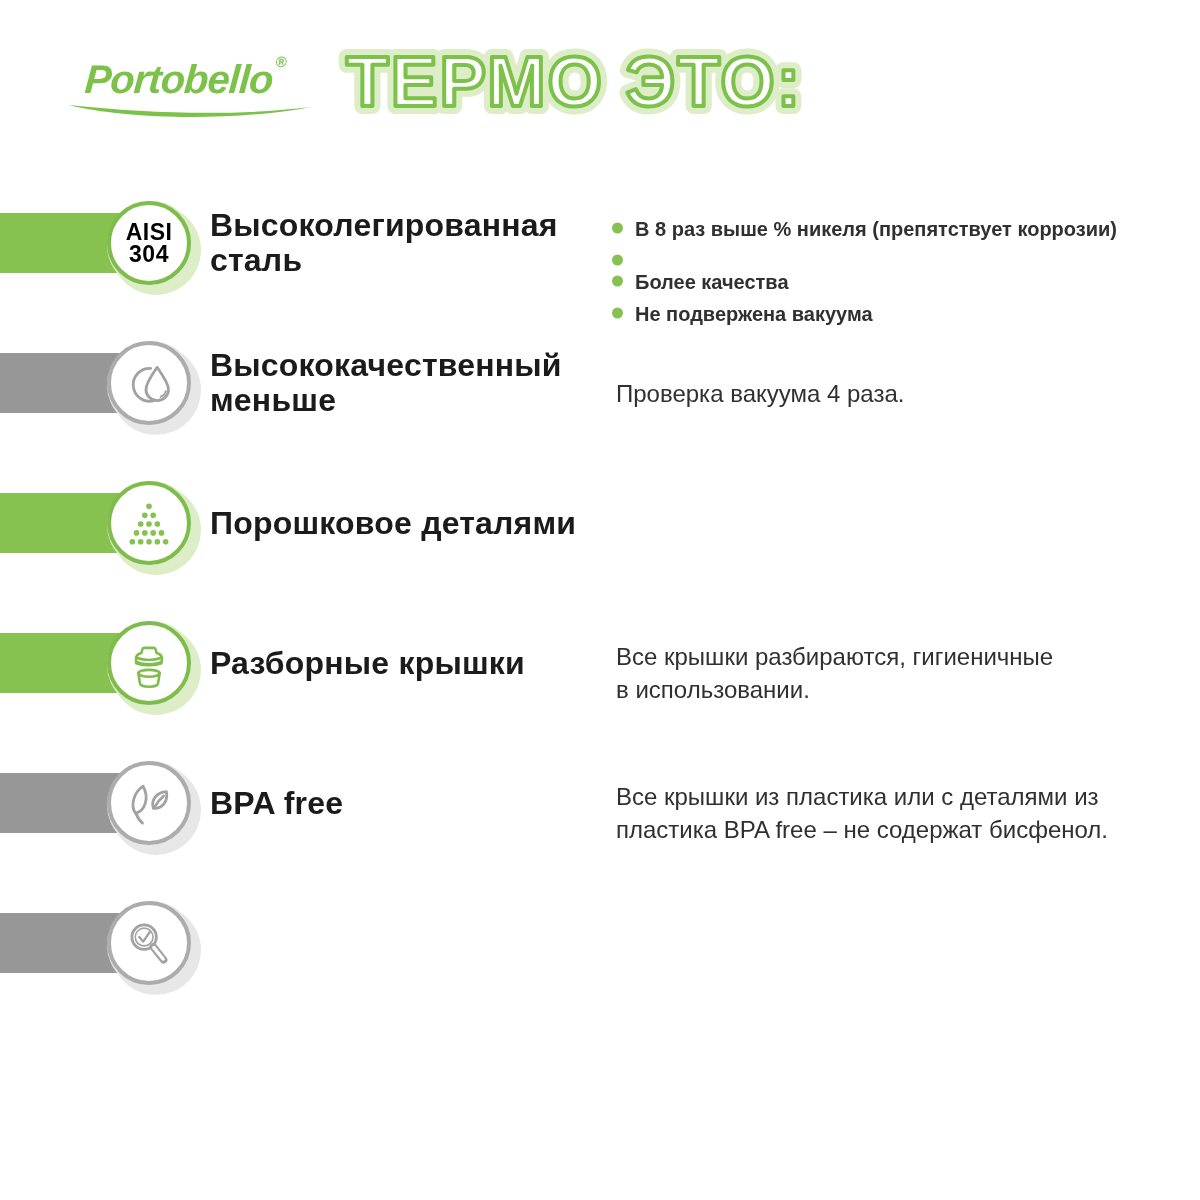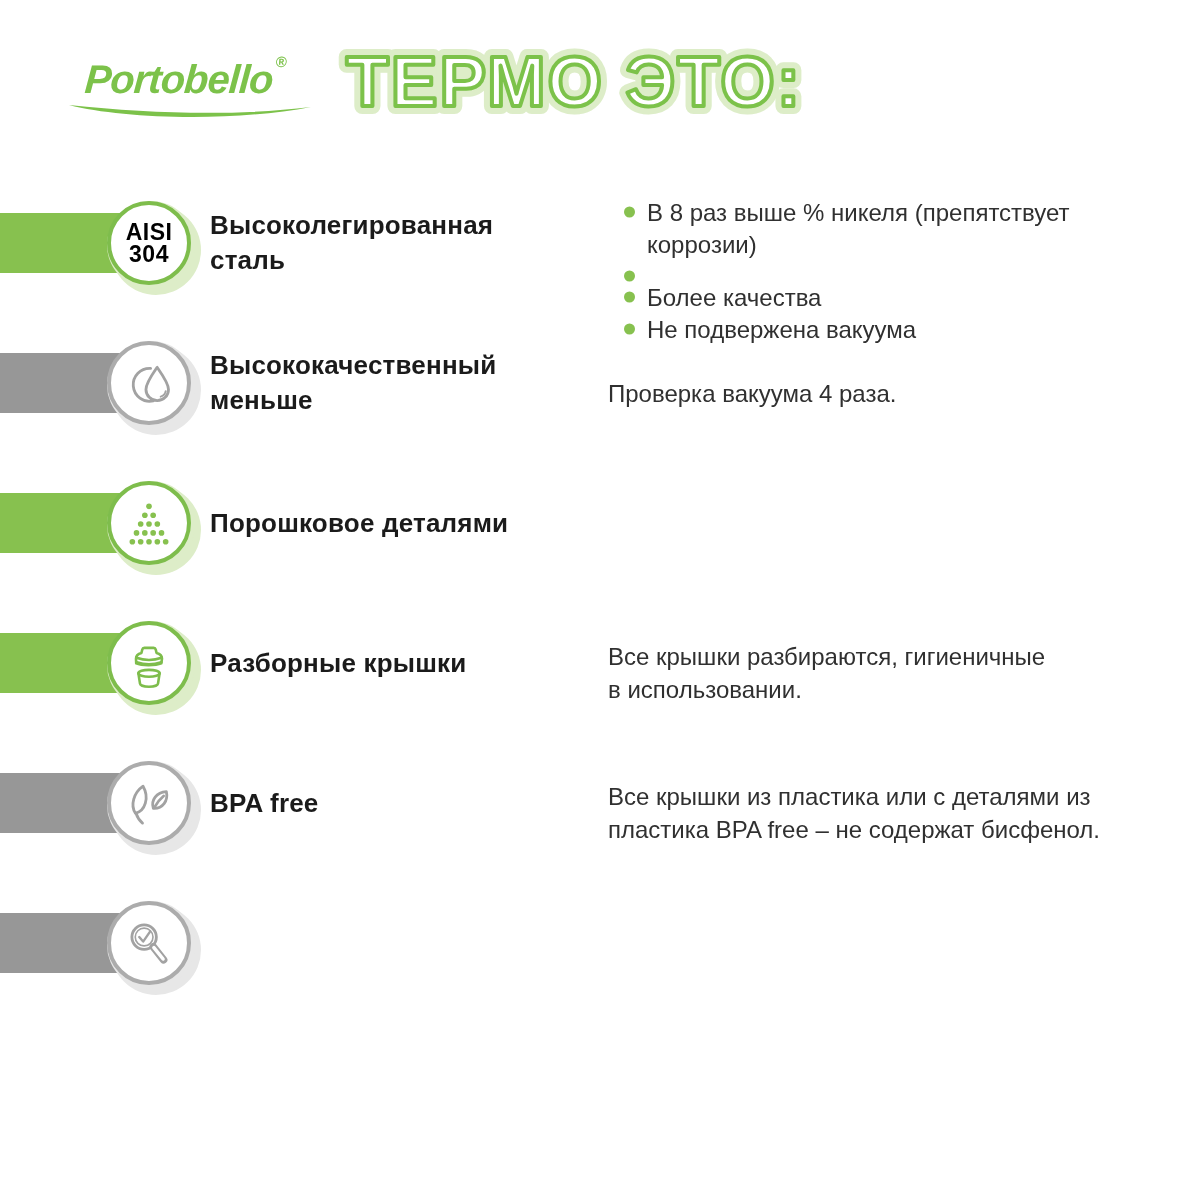--- a/index.html
+++ b/index.html
@@ -30,29 +30,29 @@
          display:flex;align-items:center;justify-content:center;z-index:2;}
   .feature.green .badge{border-color:#7EBD4C;
          box-shadow:2px 2px 0 2px #DDEDC8, 7px 7px 0 3px #DDEDC8;}
   .feature.gray  .badge{border-color:#ACACAC;
          box-shadow:2px 2px 0 2px #E7E7E7, 7px 7px 0 3px #E7E7E7;}
 
   .aisi-text{color:#000000;font-weight:700;font-size:23px;line-height:22px;
              text-align:center;letter-spacing:0.5px;}
 
   .f-title{position:absolute;left:210px;top:50%;transform:translateY(-50%);
-           width:395px;margin:0;font-size:26px;line-height:35px;font-weight:700;
+           width:395px;margin:0;font-size:32px;line-height:35px;font-weight:700;
            color:#1B1B1B;white-space:pre-line;letter-spacing:0.2px;}
 
   .f-desc{position:absolute;left:604px;top:50%;transform:translateY(calc(-50% + 10px));
           width:596px;font-size:24px;line-height:33px;color:#303030;white-space:pre-line;}
-  .f-desc p{margin:4px;white-space:pre-line;}
+  .f-desc p{margin:12px;white-space:pre-line;}
 
   .feature-aisi .f-desc{transform:translateY(calc(-50% + 28px));}
-  .bullet-list{list-style:none;margin:16px;padding:0;font-size:24px;line-height:32px;white-space:normal;}
+  .bullet-list{list-style:none;margin:4px;padding:0;font-size:20px;line-height:32px;white-space:normal;font-weight:bold;}
   .bullet-item{display:flex;align-items:flex-start;}
   .bullet-dot{flex:0 0 auto;width:11px;height:11px;border-radius:50%;background:#87C14F;
               margin:10px 12px 0 4px;}
 
   .icon-svg{display:block;}
 </style>
 </head>
 <body>
 
 <div class="canvas">

